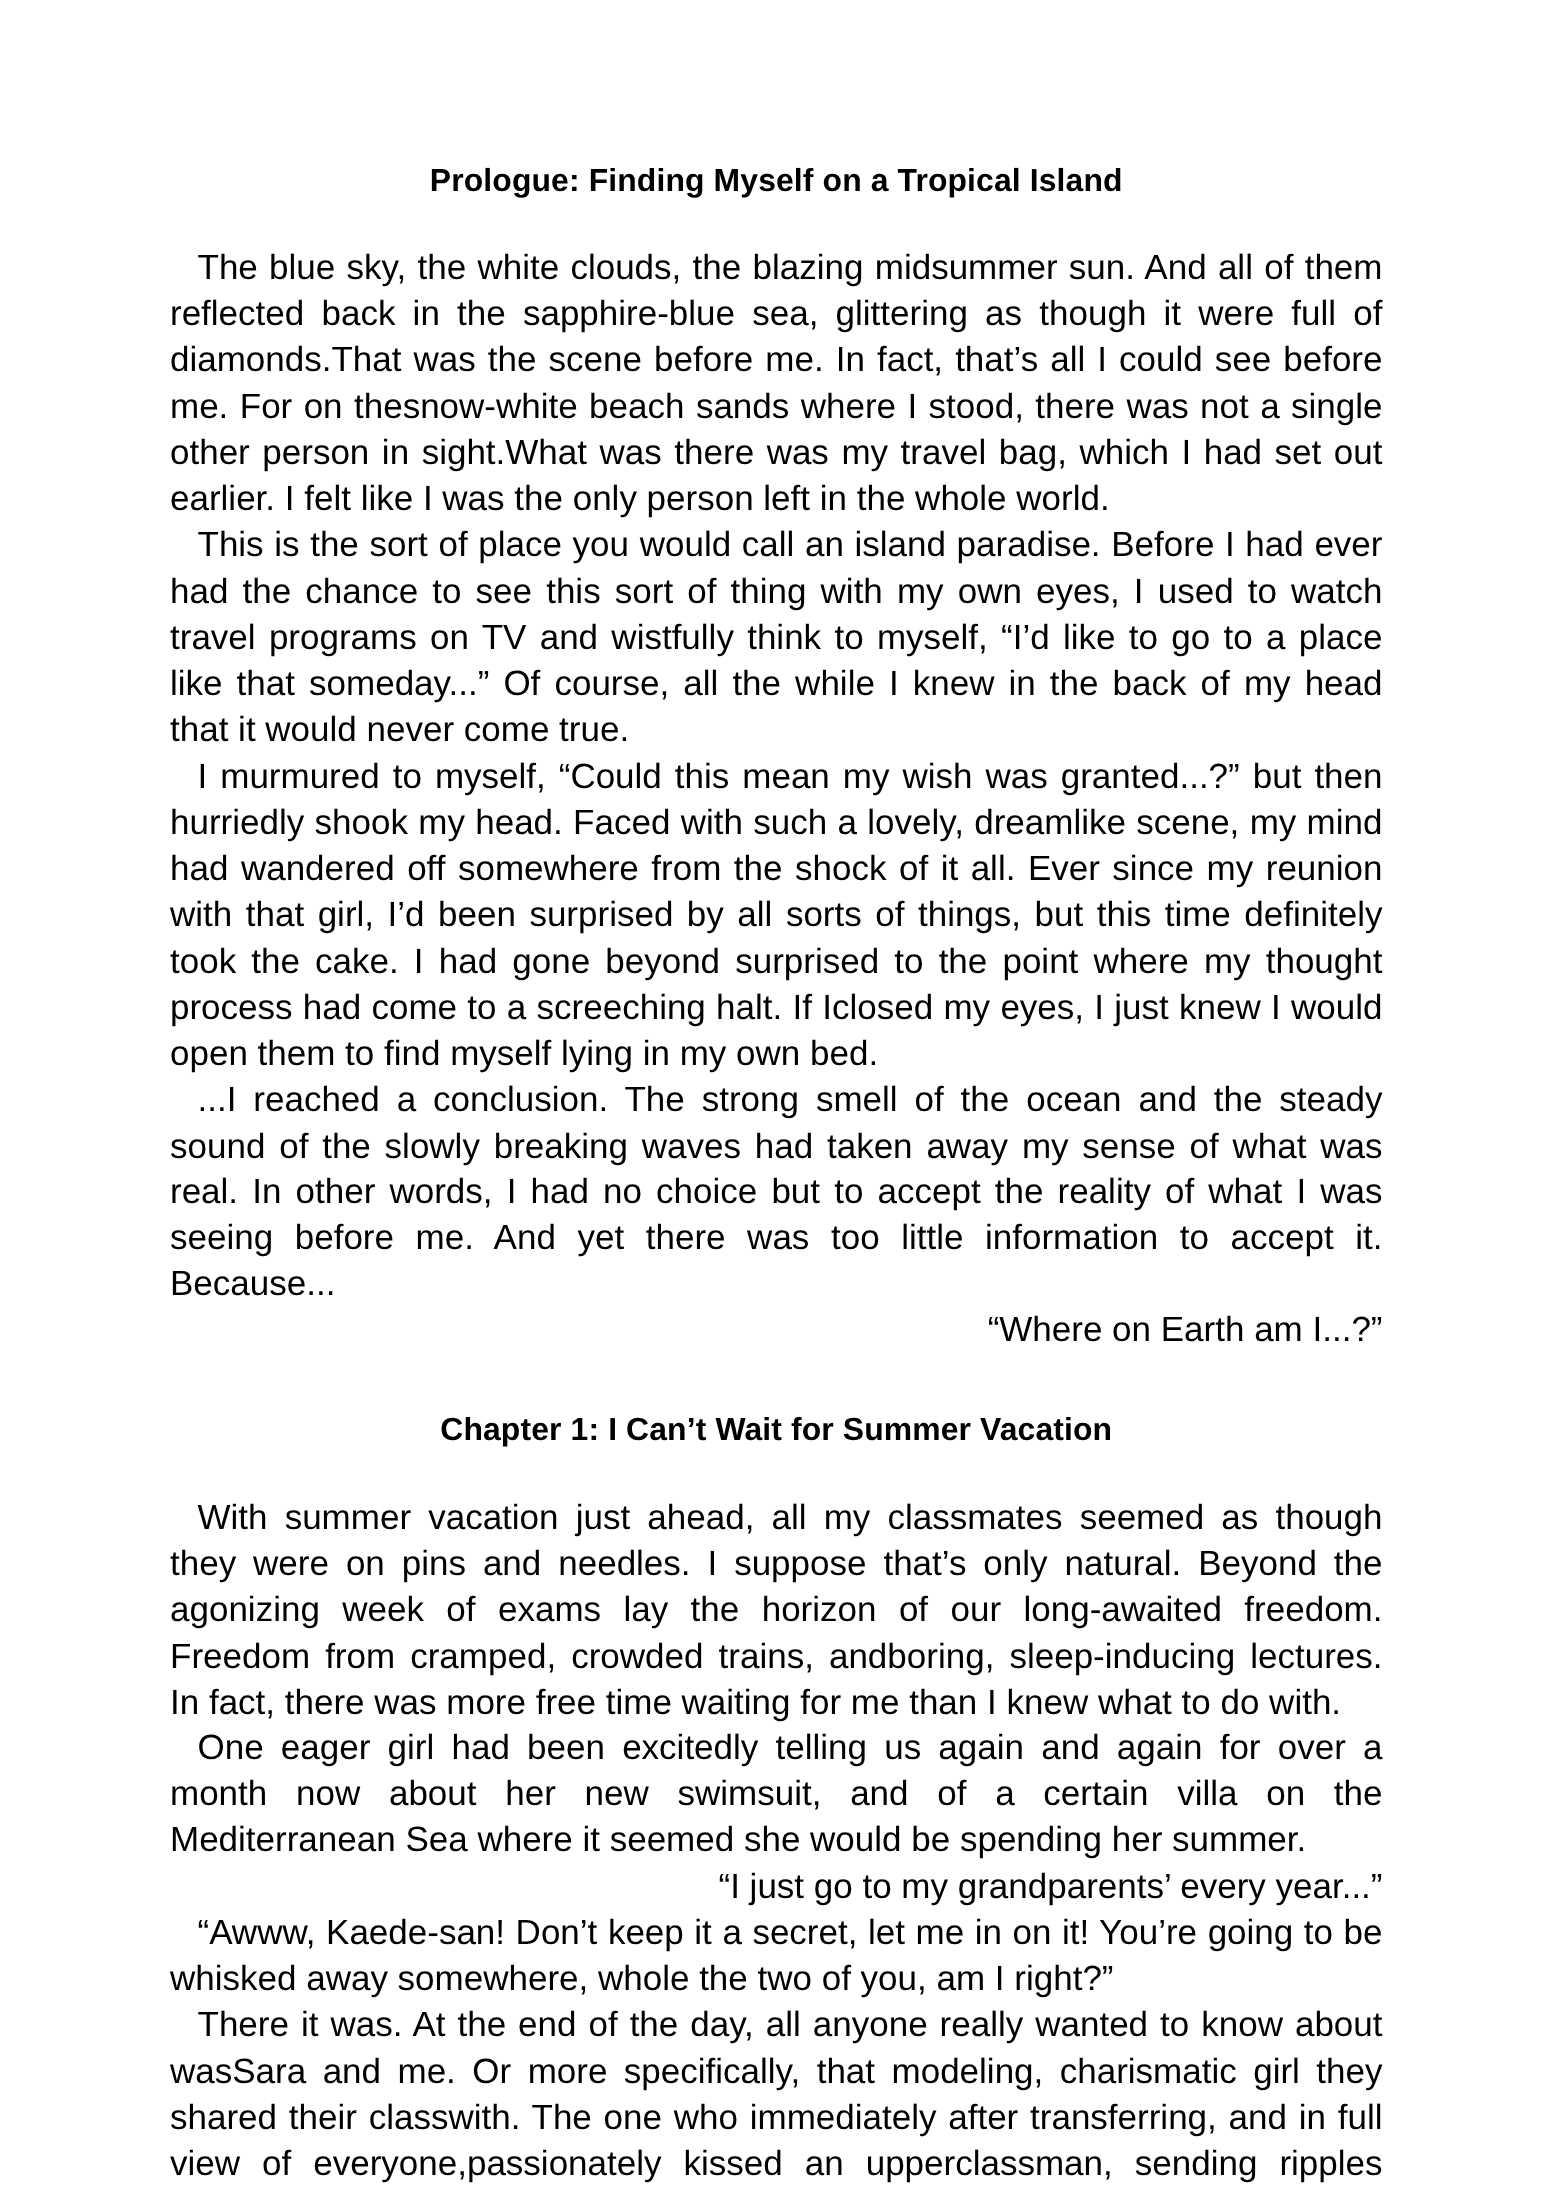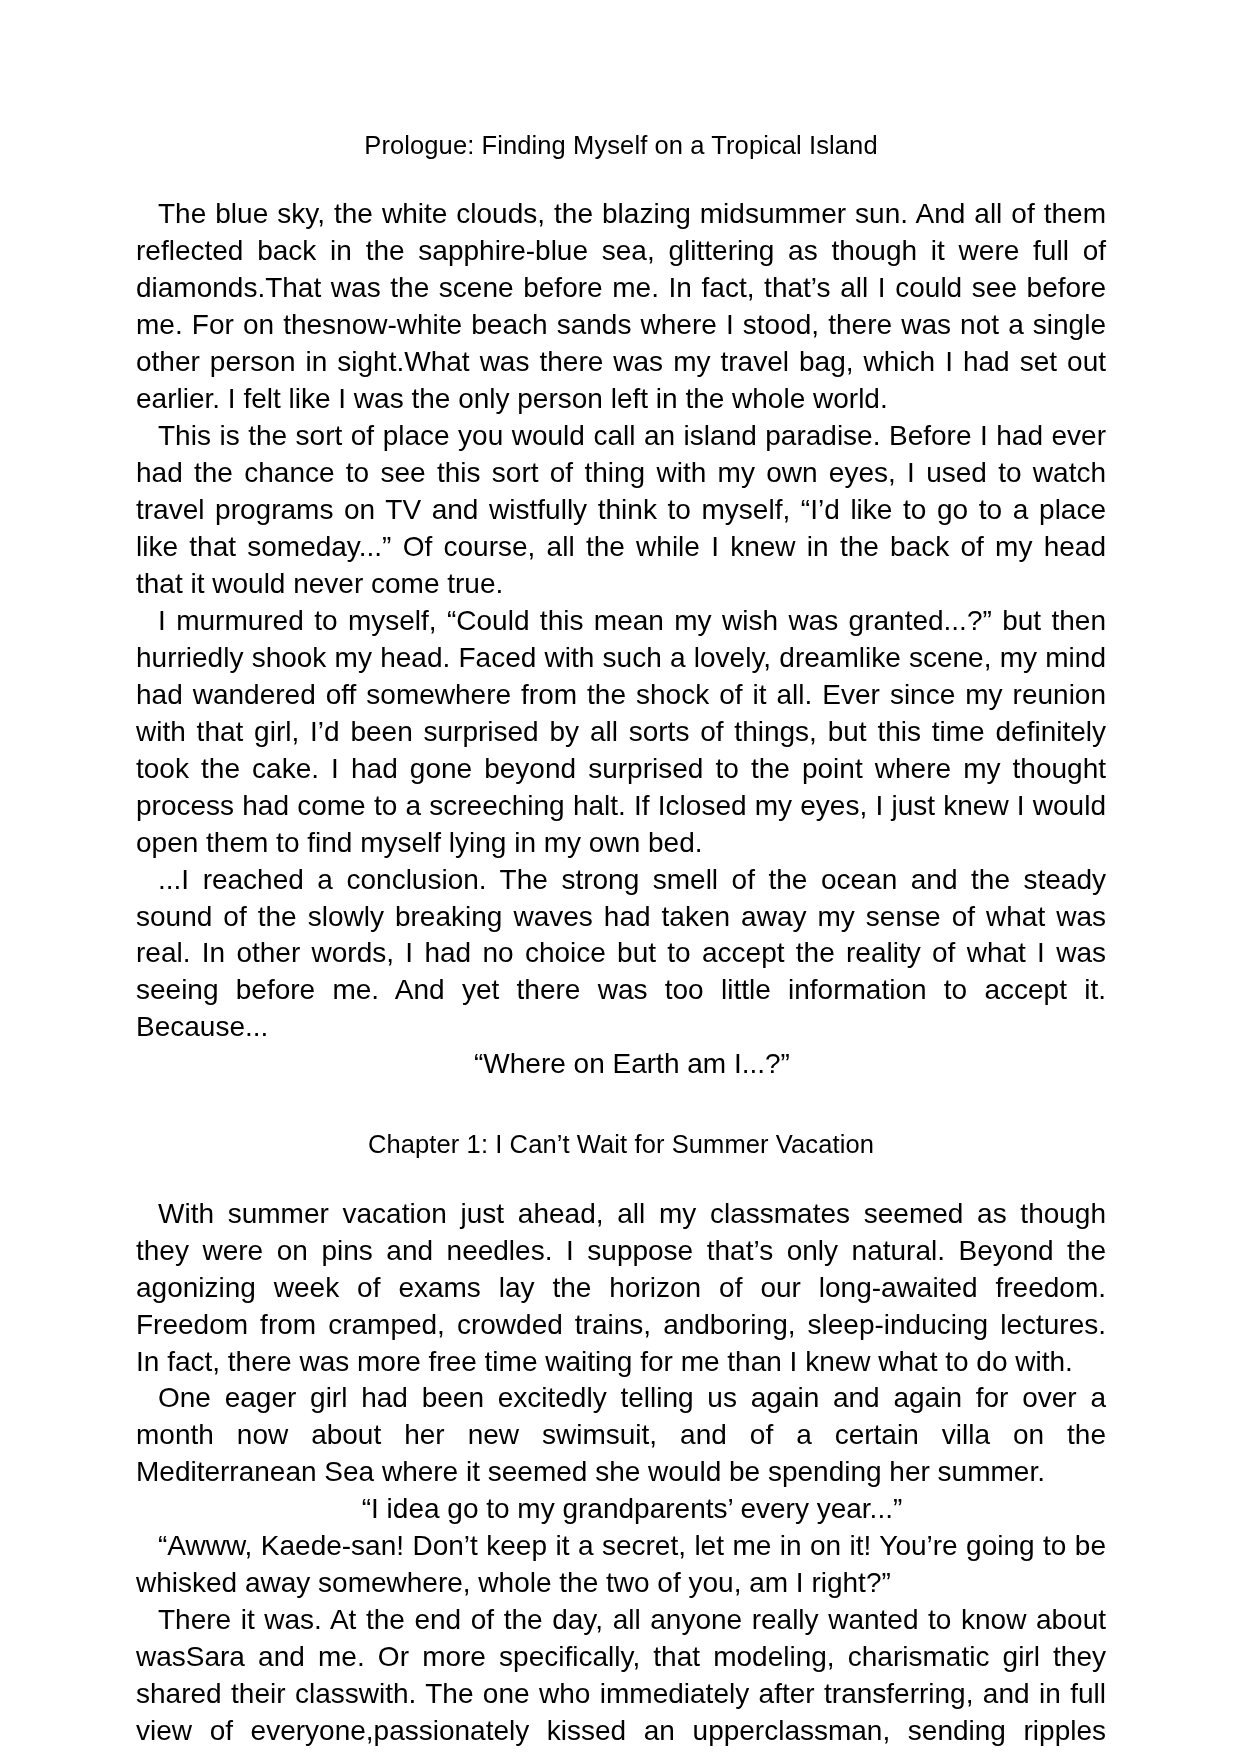--- a/index.html
+++ b/index.html
@@ -18,58 +18,58 @@
     min-height: 1755px;
     box-sizing: border-box;
     padding: 128px 136px 60px 136px;
     background: #ffffff;
   }
   .doc-body {
     width: 100%;
   }
   h1.heading {
     font-size: 25.5px;
-    font-weight: normal;
+    font-weight: bold;
     text-align: center;
     margin: 0 0 34px 0;
     line-height: 1.35;
     letter-spacing: 0.1px;
   }
   h1.heading.chapter {
     margin-top: 44px;
   }
   p.para {
     font-size: 28px;
     line-height: 1.32;
     text-align: justify;
     text-justify: inter-word;
     margin: 0 0 0 0;
     text-indent: 22px;
     hyphens: none;
   }
   p.para.nojustify {
-    text-align: center;
+    text-align: right;
   }
 </style>
 </head>
 <body>
 
 <div class="page">
   <div class="doc-body">
 
     <h1 class="heading">Prologue: Finding Myself on a Tropical Island</h1>
 
     <p class="para">The blue sky, the white clouds, the blazing midsummer sun. And all of them reflected back in the sapphire-blue sea, glittering as though it were full of diamonds.That was the scene before me. In fact, that’s all I could see before me. For on thesnow-white beach sands where I stood, there was not a single other person in sight.What was there was my travel bag, which I had set out earlier. I felt like I was the only person left in the whole world.</p>
     <p class="para">This is the sort of place you would call an island paradise. Before I had ever had the chance to see this sort of thing with my own eyes, I used to watch travel programs on TV and wistfully think to myself, “I’d like to go to a place like that someday...” Of course, all the while I knew in the back of my head that it would never come true.</p>
     <p class="para">I murmured to myself, “Could this mean my wish was granted...?” but then hurriedly shook my head. Faced with such a lovely, dreamlike scene, my mind had wandered off somewhere from the shock of it all. Ever since my reunion with that girl, I’d been surprised by all sorts of things, but this time definitely took the cake. I had gone beyond surprised to the point where my thought process had come to a screeching halt. If Iclosed my eyes, I just knew I would open them to find myself lying in my own bed.</p>
     <p class="para">...I reached a conclusion. The strong smell of the ocean and the steady sound of the slowly breaking waves had taken away my sense of what was real. In other words, I had no choice but to accept the reality of what I was seeing before me. And yet there was too little information to accept it. Because...</p>
     <p class="para nojustify">“Where on Earth am I...?”</p>
 
     <h1 class="heading chapter">Chapter 1: I Can’t Wait for Summer Vacation</h1>
 
     <p class="para">With summer vacation just ahead, all my classmates seemed as though they were on pins and needles. I suppose that’s only natural. Beyond the agonizing week of exams lay the horizon of our long-awaited freedom. Freedom from cramped, crowded trains, andboring, sleep-inducing lectures. In fact, there was more free time waiting for me than I knew what to do with.</p>
     <p class="para">One eager girl had been excitedly telling us again and again for over a month now about her new swimsuit, and of a certain villa on the Mediterranean Sea where it seemed she would be spending her summer.</p>
-    <p class="para nojustify">“I idea go to my grandparents’ every year...”</p>
+    <p class="para nojustify">“I just go to my grandparents’ every year...”</p>
     <p class="para">“Awww, Kaede-san! Don’t keep it a secret, let me in on it! You’re going to be whisked away somewhere, whole the two of you, am I right?”</p>
     <p class="para">There it was. At the end of the day, all anyone really wanted to know about wasSara and me. Or more specifically, that modeling, charismatic girl they shared their classwith. The one who immediately after transferring, and in full view of everyone,passionately kissed an upperclassman, sending ripples throughout the student body –my cousin is the one whose glamorous vacation they really wanted to know about.</p>
 
   </div>
 </div>
 
 </body></html>

